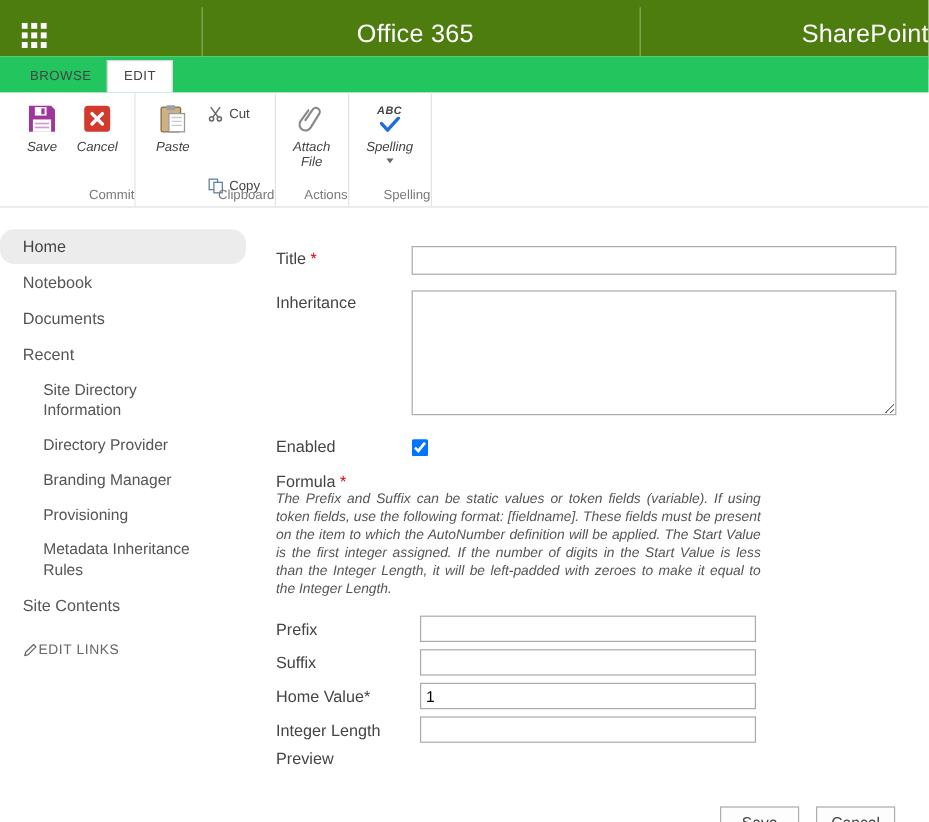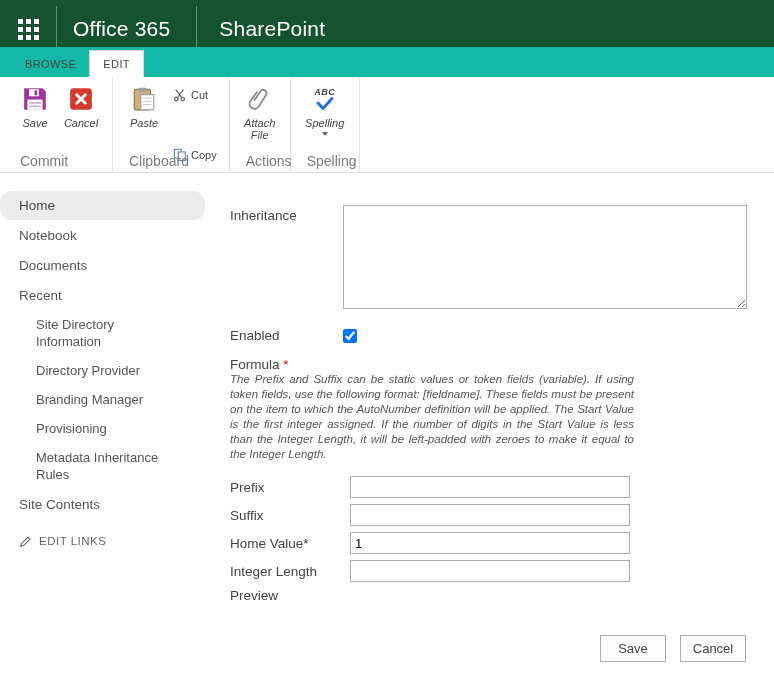--- a/index.html
+++ b/index.html
@@ -1,49 +1,49 @@
 <!DOCTYPE html>
 <html><head>
 <meta charset="utf-8">
 <style>
   * { margin:0; padding:0; box-sizing:border-box; }
   html,body { background:#fff; }
   body { font-family:"Liberation Sans", sans-serif; }
   .page { position:relative; width:774px; height:685px; background:#fff; overflow:hidden; }
 
   
-  .suite-bar { position:absolute; top:0; left:0; width:774px; height:58px; background:#14532d; display:flex; align-items:center; color:#fff; }
+  .suite-bar { position:absolute; top:0; left:0; width:774px; height:58px; background:#4d7c0f; display:flex; align-items:center; color:#fff;justify-content:space-between; }
   .waffle { width:56px; height:47px; display:flex; align-items:center; justify-content:center; cursor:pointer; }
   .suite-sep { width:1px; height:47px; background:rgba(255,255,255,0.35); }
   .suite-brand { font-size:21px; font-weight:400; padding:0 26px 0 16px; letter-spacing:0.2px; }
   .suite-app { font-size:21px; font-weight:300; padding:0 0 0 22px; letter-spacing:0.2px; }
 
   
   .ribbon { position:absolute; top:47px; left:0; width:774px; background:#fff; border-bottom:1px solid #dfdfdf; }
-  .ribbon-tabs { height:30px; background:#14b8a6; display:flex; align-items:flex-end; padding-left:12px; }
+  .ribbon-tabs { height:30px; background:#22c55e; display:flex; align-items:flex-end; padding-left:12px; }
   .rtab { font-size:11px; color:#444; padding:7px 13px 7px 13px; letter-spacing:0.4px; cursor:pointer; }
   .rtab.active { background:#fff; border:1px solid #d8d8d8; border-bottom:none; color:#444; }
   .ribbon-body { display:flex; height:95px; padding-left:4px; }
   .rgroup { position:relative; display:flex; align-items:flex-start; padding:4px 8px 18px 8px; border-right:1px solid #e4e4e4; }
-  .rgroup-label { position:absolute; bottom:3px; left:16px; right:0; text-align:left; font-size:14px; color:#7a7a7a; }
+  .rgroup-label { position:absolute; bottom:3px; left:1px; right:0; text-align:right; font-size:11px; color:#7a7a7a; }
   .rbtn-big { display:flex; flex-direction:column; align-items:center; width:46px; padding:3px 2px; font-size:11px; color:#444; text-align:center; line-height:12px; cursor:pointer;font-style:italic; }
   .rbtn-big .ricon { height:30px; display:flex; align-items:center; justify-content:center; margin-bottom:3px; }
   .small-col { display:flex; flex-direction:column; justify-content:flex-start; margin-left:2px; padding-top:4px;gap:40px; }
   .rbtn-small { display:flex; align-items:center; gap:4px; font-size:11px; color:#444; padding:3px 4px; cursor:pointer; }
   .drop-arrow { width:0; height:0; border-left:3.5px solid transparent; border-right:3.5px solid transparent; border-top:4px solid #666; margin-top:3px; }
   .abc-txt { font-size:9px; font-weight:bold; color:#444; letter-spacing:0.5px; line-height:9px; }
 
   
   .sidebar { position:absolute; top:190px; left:0; width:205px; font-size:13.5px; color:#555; }
   .nav-item { padding:6px 6px 6px 19px; cursor:pointer; line-height:17px; }
   .nav-item.active { background:#ececec; color:#444; }
   .nav-item.sub { padding-left:36px; font-size:13px; max-width:185px; }
   .nav-item.toplevel { margin-top:1px;border-radius:12px; }
   .site-contents { margin-top:2px; }
-  .edit-links { display:flex; align-items:flex-start; gap:7px; margin:16px 0 0 19px; font-size:11.5px; color:#666; letter-spacing:0.5px; cursor:pointer; }
+  .edit-links { display:flex; align-items:center; margin:16px 0 0 19px; font-size:11.5px; color:#666; letter-spacing:0.5px; cursor:pointer; }
 
   
   .form { position:absolute; left:230px; top:205px; width:517px; font-size:13px; color:#444; }
   .frow { display:flex; margin-bottom:13px; }
   .flabel { width:113px; padding-top:3px; font-size:13.5px; color:#444; flex:none; }
   .req { color:#e00000; }
   .fctl { flex:1; }
   input.txt { width:404px; height:24px; border:1px solid #ababab; font-size:13px; padding:1px 4px; font-family:"Liberation Sans", sans-serif; background:#fff; }
   textarea.desc { width:404px; height:104px; border:1px solid #ababab; resize:both; font-family:"Liberation Sans", sans-serif; font-size:13px; padding:2px 4px; }
   .enabled-row { margin-top:4px; margin-bottom:8px; }
@@ -189,20 +189,28 @@
     <div class="edit-links">
       <svg width="13" height="13" viewBox="0 0 16 16">
         <path d="M2 14 L3 10.5 L11 2.5 L13.5 5 L5.5 13 Z M11 2.5 L13.5 5" fill="none" stroke="#666" stroke-width="1.3" stroke-linejoin="round"></path>
       </svg>
       <span>EDIT LINKS</span>
     </div>
   </nav>
 
   <main class="form">
 
+    <div class="frow">
+      <div class="flabel">
+        <span>Title</span> <span class="req">*</span>
+      </div>
+      <div class="fctl">
+        <input class="txt" type="text" value="" style="">
+      </div>
+    </div>
 
     <div class="frow">
       <div class="flabel">Inheritance</div>
       <div class="fctl">
         <textarea class="desc" style=""></textarea>
       </div>
     </div>
 
     <div class="frow enabled-row">
       <div class="flabel">Enabled</div>

